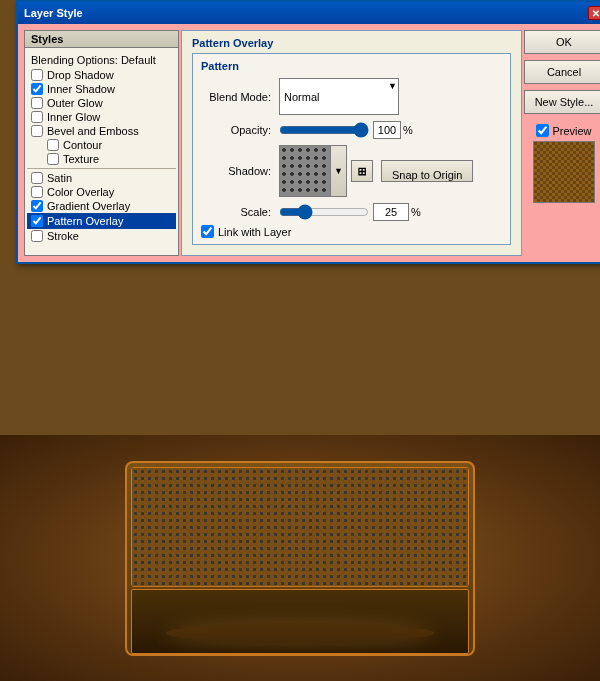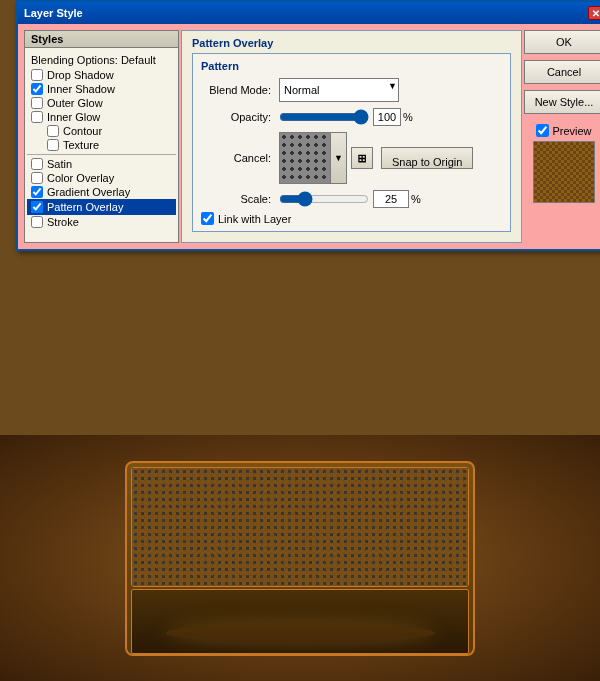--- a/index.html
+++ b/index.html
@@ -142,21 +142,21 @@
 
     .form-label {
       width: 70px;
       text-align: right;
       margin-right: 8px;
       font-size: 11px;
     }
 
     .blend-select {
       width: 120px;
-      height: 24px;
+      height: 37px;
       font-size: 11px;
       border: 1px solid #7a7a7a;
       background: white;
       appearance: none;
       padding: 1px 4px;
     }
 
     .blend-select-wrapper {
       position: relative;
       display: inline-block;
@@ -421,20 +421,24 @@
         <div class="checkbox-row">
           <input type="checkbox" style="">
           <span>Outer Glow</span>
         </div>
 
         <div class="checkbox-row">
           <input type="checkbox" style="">
           <span>Inner Glow</span>
         </div>
 
+        <div class="checkbox-row">
+          <input type="checkbox" style="">
+          <span>Bevel and Emboss</span>
+        </div>
 
         <div class="checkbox-row sub-item">
           <input type="checkbox" style="">
           <span>Contour</span>
         </div>
 
         <div class="checkbox-row sub-item">
           <input type="checkbox" style="">
           <span>Texture</span>
         </div>
@@ -489,21 +493,21 @@
           </div>
 
           <div class="form-row">
             <span class="form-label">Opacity:</span>
             <input type="range" class="opacity-slider" min="0" max="100" value="100" style="">
             <input type="text" class="opacity-input" value="100" style="">
             <span class="percent-label">%</span>
           </div>
 
           <div class="form-row">
-            <span class="form-label">Cancel:</span>
+            <span class="form-label">Shadow:</span>
             <div style="display:flex;align-items:center;">
               <div class="pattern-preview">
                 <div class="pattern-preview-inner"></div>
               </div>
               <div class="pattern-dropdown-btn">▼</div>
               <div class="new-pattern-btn" style="font-size:11px;font-weight:bold;">⊞</div>
               <button class="snap-btn">Snap to Origin</button>
             </div>
           </div>
 

